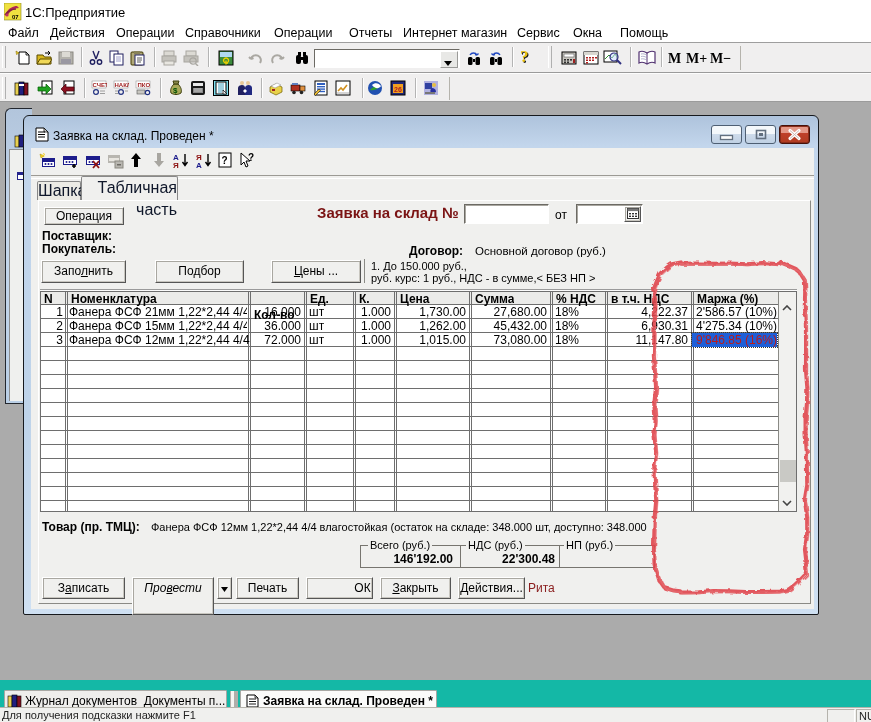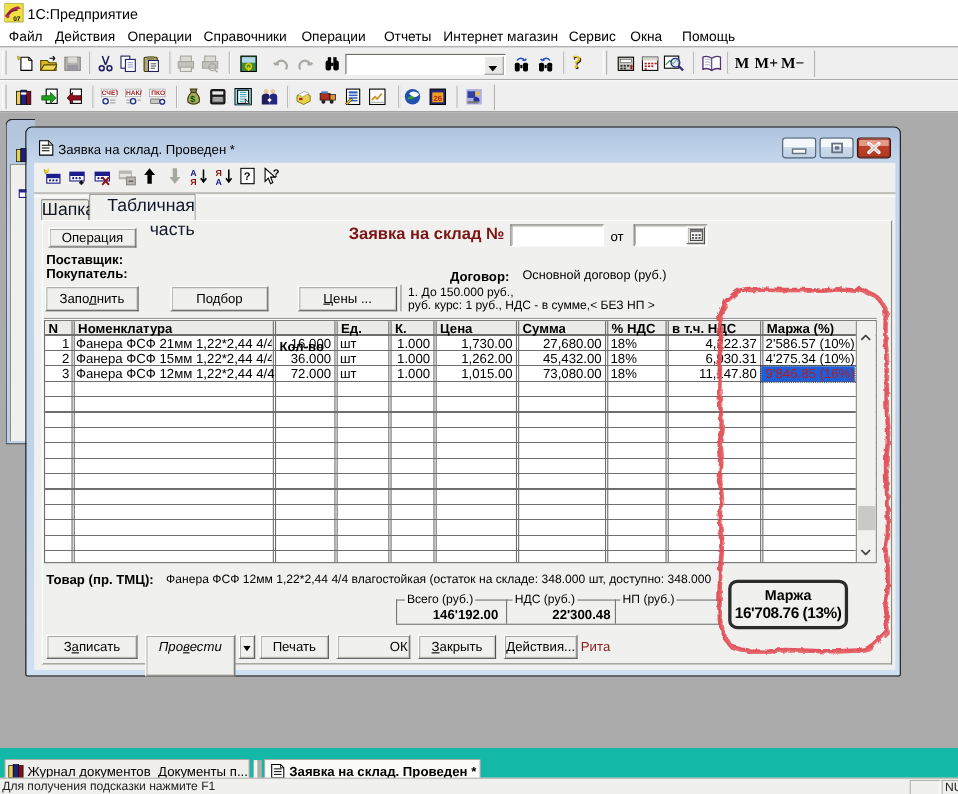--- a/index.html
+++ b/index.html
@@ -510,24 +510,20 @@
       <div class="abs" style="left:199px;top:6px;width:1px;height:22px;background:#77756f;"></div>
       <div class="abs" style="left:294px;top:6px;width:1px;height:22px;background:#77756f;"></div>
       <div class="abs" style="left:0;top:28px;width:295px;height:1px;background:#77756f;"></div>
       <div class="abs fs11" style="left:8px;top:0px;background:#f0f0ee;padding:0 2px;">Всего (руб.)</div>
       <div class="abs fs11" style="left:106px;top:0px;background:#f0f0ee;padding:0 2px;">НДС (руб.)</div>
       <div class="abs fs11" style="left:204px;top:0px;background:#f0f0ee;padding:0 2px;">НП (руб.)</div>
       <div class="abs bold fs12" style="left:10px;top:13px;width:83px;text-align:right;">146'192.00</div>
       <div class="abs bold fs12" style="left:112px;top:13px;width:83px;text-align:right;">22'300.48</div>
     </div>
 
-    <div class="abs" style="left:631px;top:379px;width:109px;height:45px;border:3px solid #2b2b2b;border-radius:8px;background:#f0f0ee;box-sizing:border-box;text-align:center;">
-      <div class="bold" style="font-size:13px;margin-top:3px;">Маржа</div>
-      <div class="bold" style="font-size:14px;margin-top:1px;letter-spacing:-0.4px;white-space:nowrap;">16'708.76 (13%)</div>
-    </div>
 
     <div class="abs btn" style="left:11px;top:429px;width:83px;height:22px;line-height:20px;">З<u>а</u>писать</div>
     <div class="abs btn" style="left:101px;top:429px;width:82px;height:38px;line-height:20px;font-style:italic;">Про<u>в</u>ести</div>
     <div class="abs btn" style="left:186px;top:429px;width:15px;height:22px;line-height:20px;"><svg width="7" height="5" style="margin-top:8px">
           <path d="M0 0 L7 0 L3.5 5 Z" fill="#000"></path>
         </svg></div>
     <div class="abs btn" style="left:205px;top:429px;width:63px;height:22px;line-height:20px;">Печать</div>
     <div class="abs btn" style="left:275px;top:429px;width:67px;height:22px;line-height:20px;padding-left:46px;">ОК</div>
     <div class="abs btn" style="left:349px;top:429px;width:71px;height:22px;line-height:20px;"><u>З</u>акрыть</div>
     <div class="abs btn" style="left:427px;top:429px;width:67px;height:22px;line-height:20px;"><u>Д</u>ействия...</div>

